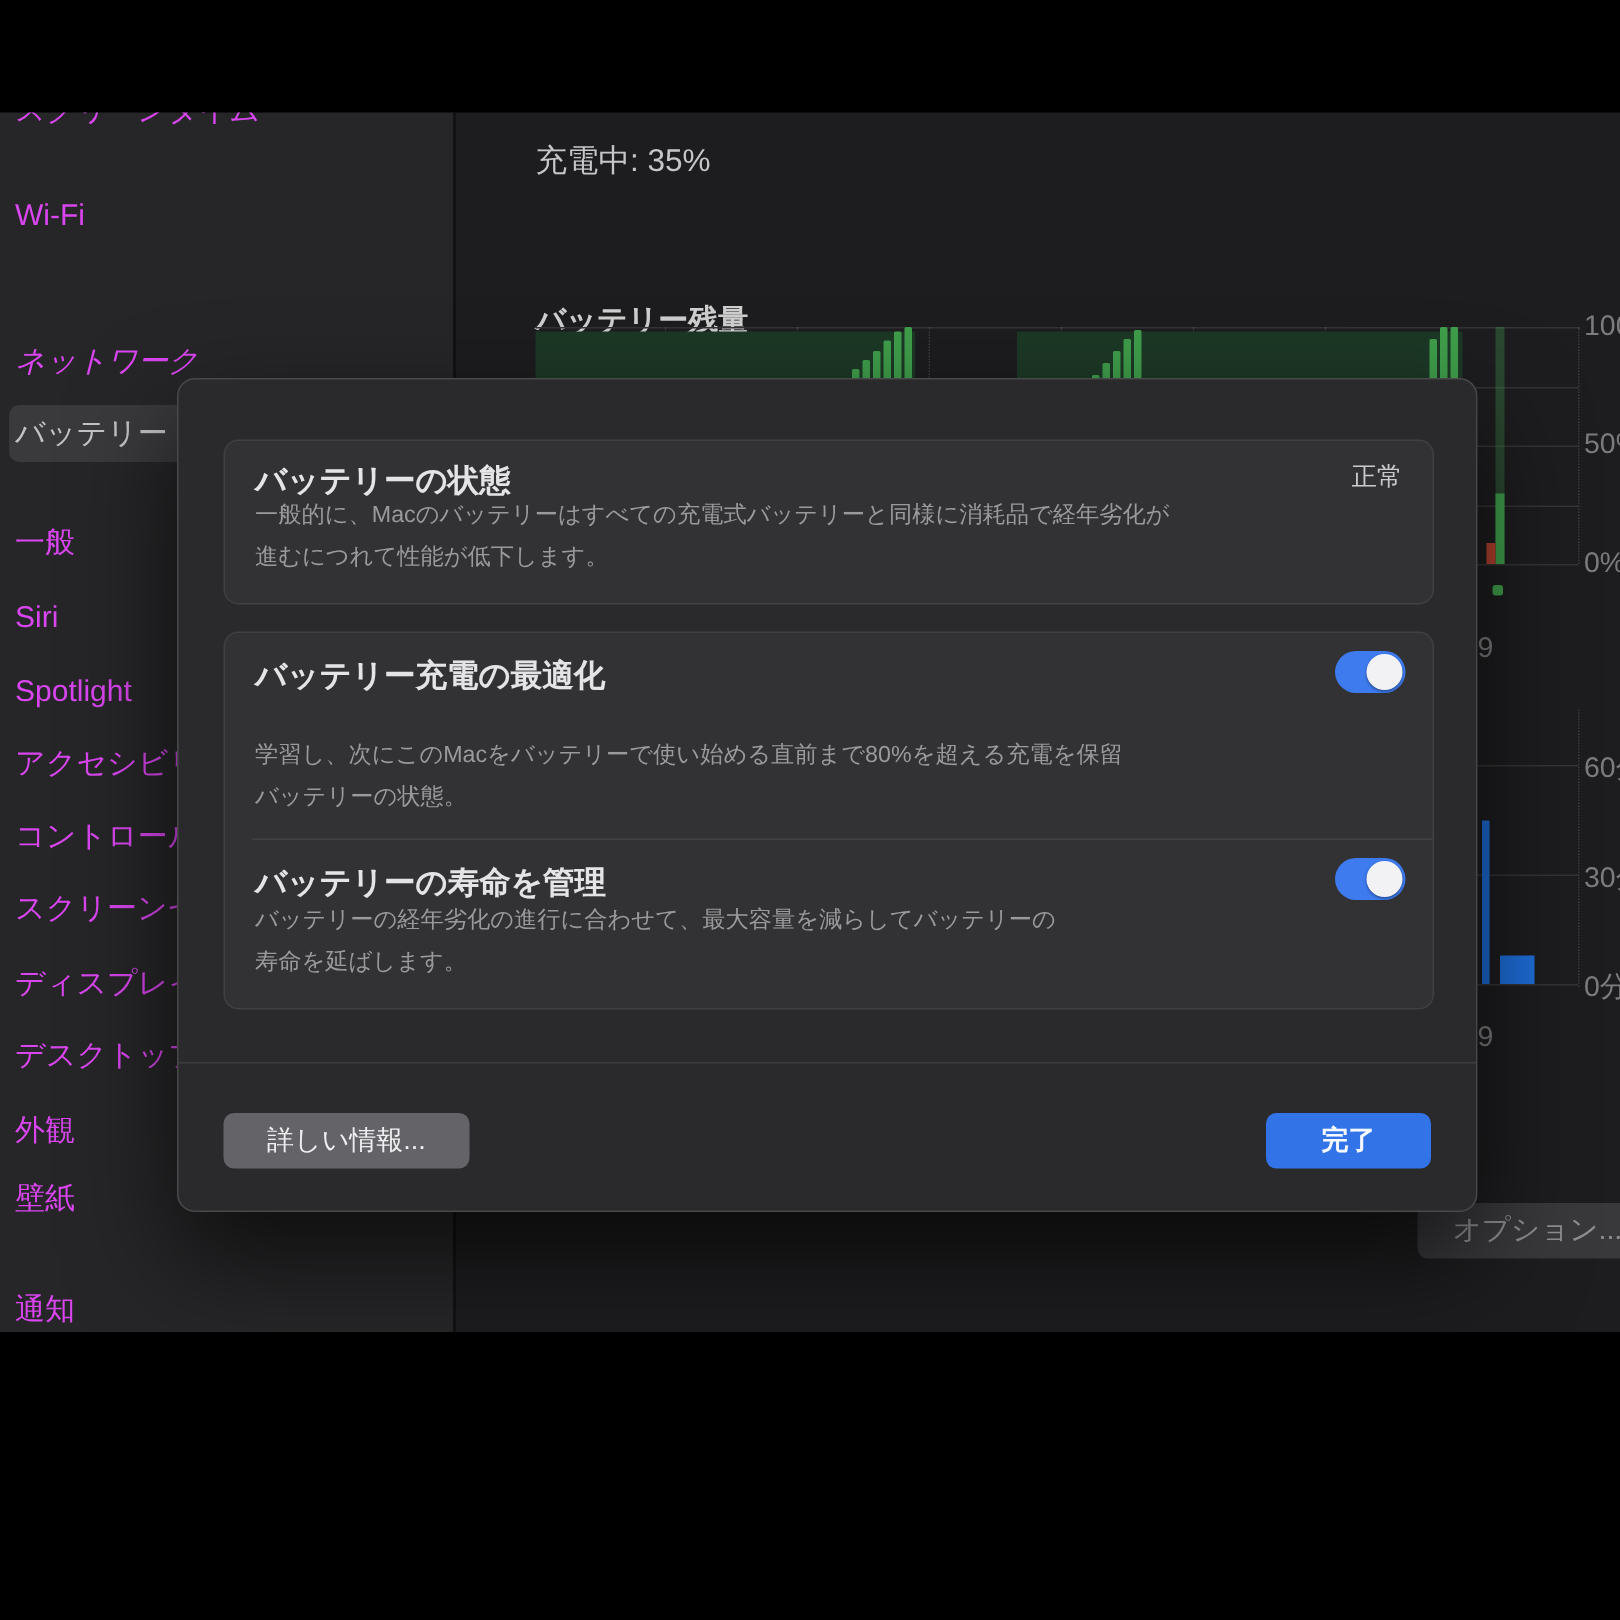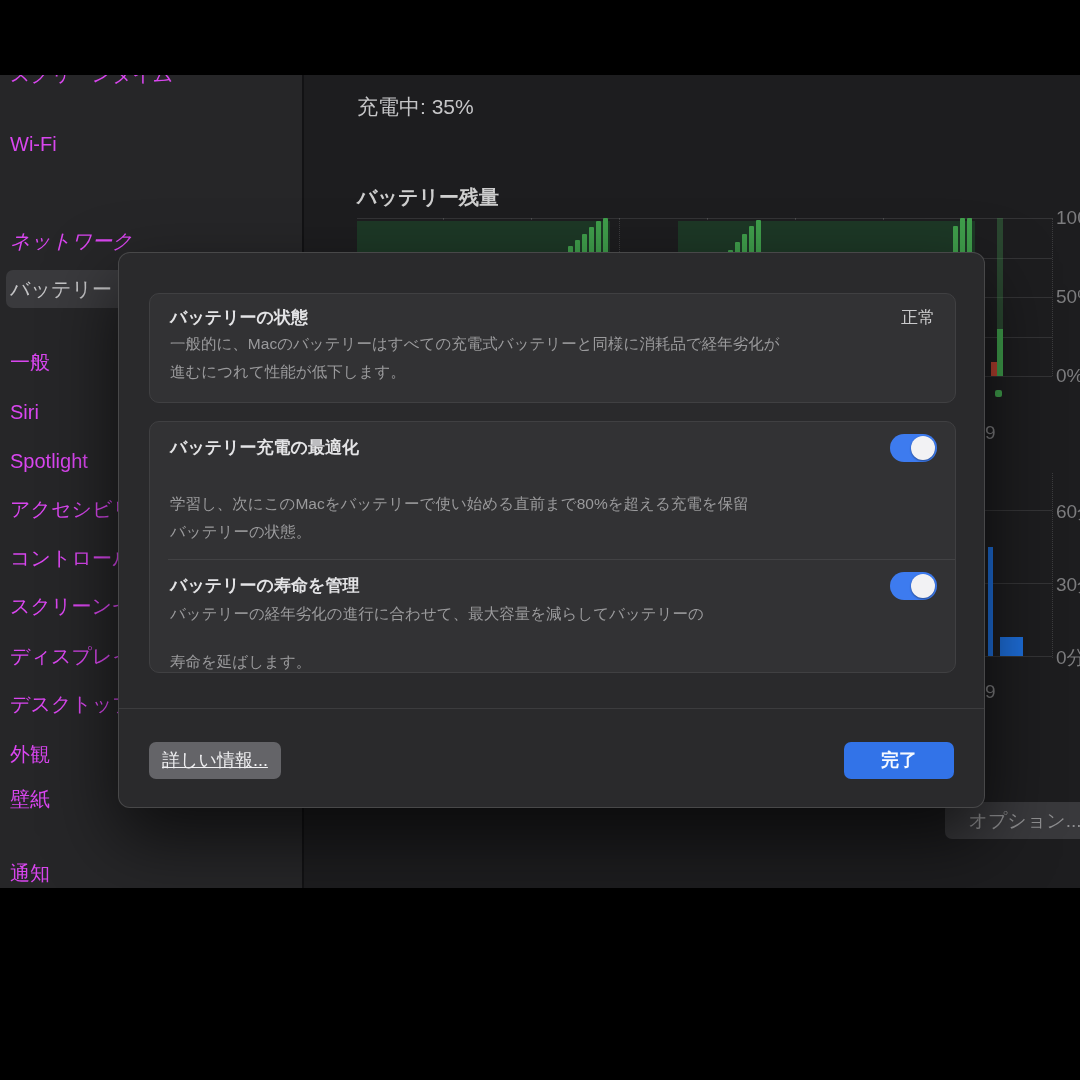--- a/index.html
+++ b/index.html
@@ -16,21 +16,21 @@
   .sidebar{position:absolute;left:0;top:0;width:302px;height:813px;background:#262628;}
   .sidebar-divider{position:absolute;left:302px;top:0;width:2px;height:813px;background:#121214;}
   .side-item{
     position:absolute;left:6px;width:291px;height:38px;line-height:38px;
     padding-left:4px;box-sizing:border-box;border-radius:7px;
     font-size:20px;color:#d946ef;white-space:nowrap;overflow:hidden;
   }
   .side-item.selected{background:#3a3a3d;color:#c4c4c6;}
   
   .charging-status{position:absolute;left:357px;top:18px;font-size:21px;color:#c6c6c8;}
-  .chart-title{position:absolute;left:357px;top:109px;font-size:20px;font-weight:bold;color:#cecece;}
+  .chart-title{position:absolute;left:357px;top:125px;font-size:20px;font-weight:bold;color:#cecece;}
   .chart{position:absolute;overflow:visible;}
   .gridline-h{position:absolute;left:0;width:100%;height:1px;background:#343436;}
   .gridline-v{position:absolute;top:0;width:0;height:100%;border-left:1px dotted rgba(255,255,255,0.14);}
   .axis-label{position:absolute;font-size:19px;color:#7c7c7e;white-space:nowrap;}
   .options-button{
     position:absolute;left:945px;top:727px;width:160px;height:37px;line-height:37px;
     background:#39393c;border-radius:7px;color:#8e8e90;font-size:19px;
     text-align:center;z-index:2;
   }
   
@@ -38,38 +38,38 @@
     position:absolute;left:118px;top:177px;width:867px;height:556px;
     background:#2a2a2c;border:1px solid rgba(255,255,255,0.14);border-radius:12px;
     box-shadow:0 30px 70px rgba(0,0,0,0.65);box-sizing:border-box;z-index:5;
   }
   .card{
     position:absolute;left:30px;width:807px;background:#323234;
     border:1px solid #404042;border-radius:10px;box-sizing:border-box;
   }
   .card-health{top:40px;height:110px;}
   .card-toggles{top:168px;height:252px;}
-  .row-title{position:absolute;left:20px;font-size:17px;font-weight:bold;color:#e4e4e6;text-align:center;}
+  .row-title{position:absolute;left:20px;font-size:21px;font-weight:bold;color:#e4e4e6;text-align:center;}
   .status-value{position:absolute;right:20px;top:12px;font-size:17px;color:#c9c9cb;}
   .desc{position:absolute;left:20px;right:70px;font-size:15.5px;line-height:28px;color:#9a9a9c;}
   .inset-divider{position:absolute;left:18px;right:0;height:1px;background:#424244;}
   .toggle{
     position:absolute;right:18px;width:47px;height:28px;border-radius:14px;
     background:var(--toggle_blue,#3d7bef);
   }
   .toggle .knob{
     position:absolute;right:2px;top:2px;width:24px;height:24px;border-radius:50%;
     background:#f2f2f4;box-shadow:0 1px 2px rgba(0,0,0,0.4);
   }
   .footer-divider{position:absolute;left:0;right:0;top:455px;height:1px;background:#3c3c3e;}
   .btn{
     position:absolute;top:489px;height:37px;line-height:37px;border-radius:7px;
     font-size:18px;text-align:center;
   }
-  .btn-learn{left:30px;width:132px;background:#646468;color:#efeff1;text-decoration:underline;}
+  .btn-learn{left:30px;width:164px;background:#646468;color:#efeff1;}
   .btn-done{right:30px;width:110px;background:var(--accent_blue,#3273e8);color:#f6f9ff;font-weight:bold;}
 </style>
 </head>
 <body>
 
 <div class="window">
 
   <div class="sidebar" id="sidebar">
       <div class="side-item" style="top: -20px;">スクリーンタイム</div>
       <div class="side-item" style="top: 50px;">Wi-Fi</div>
@@ -156,21 +156,21 @@
       <div class="desc" style="top:68px;">学習し、次にこのMacをバッテリーで使い始める直前まで80%を超える充電を保留</div>
       <div class="desc" style="top:96px;">バッテリーの状態。</div>
 
       <div class="inset-divider" style="top:137px;"></div>
 
       <div class="row-title" style="top:152px;">バッテリーの寿命を管理</div>
       <div class="toggle" style="top:150px;">
         <div class="knob"></div>
       </div>
       <div class="desc" style="top:178px;">バッテリーの経年劣化の進行に合わせて、最大容量を減らしてバッテリーの</div>
-      <div class="desc" style="top:206px;margin-top:20px;">寿命を延ばします。</div>
+      <div class="desc" style="top:206px;">寿命を延ばします。</div>
     </div>
 
     <div class="footer-divider"></div>
     <div class="btn btn-learn">詳しい情報...</div>
     <div class="btn btn-done">完了</div>
   </div>
 
 <div class="axis-label" style="left: 1056px; top: 132px;">100%</div>
     <div class="axis-label" style="left: 1056px; top: 211px;">50%</div>
     <div class="axis-label" style="left: 1056px; top: 290px;">0%</div>

